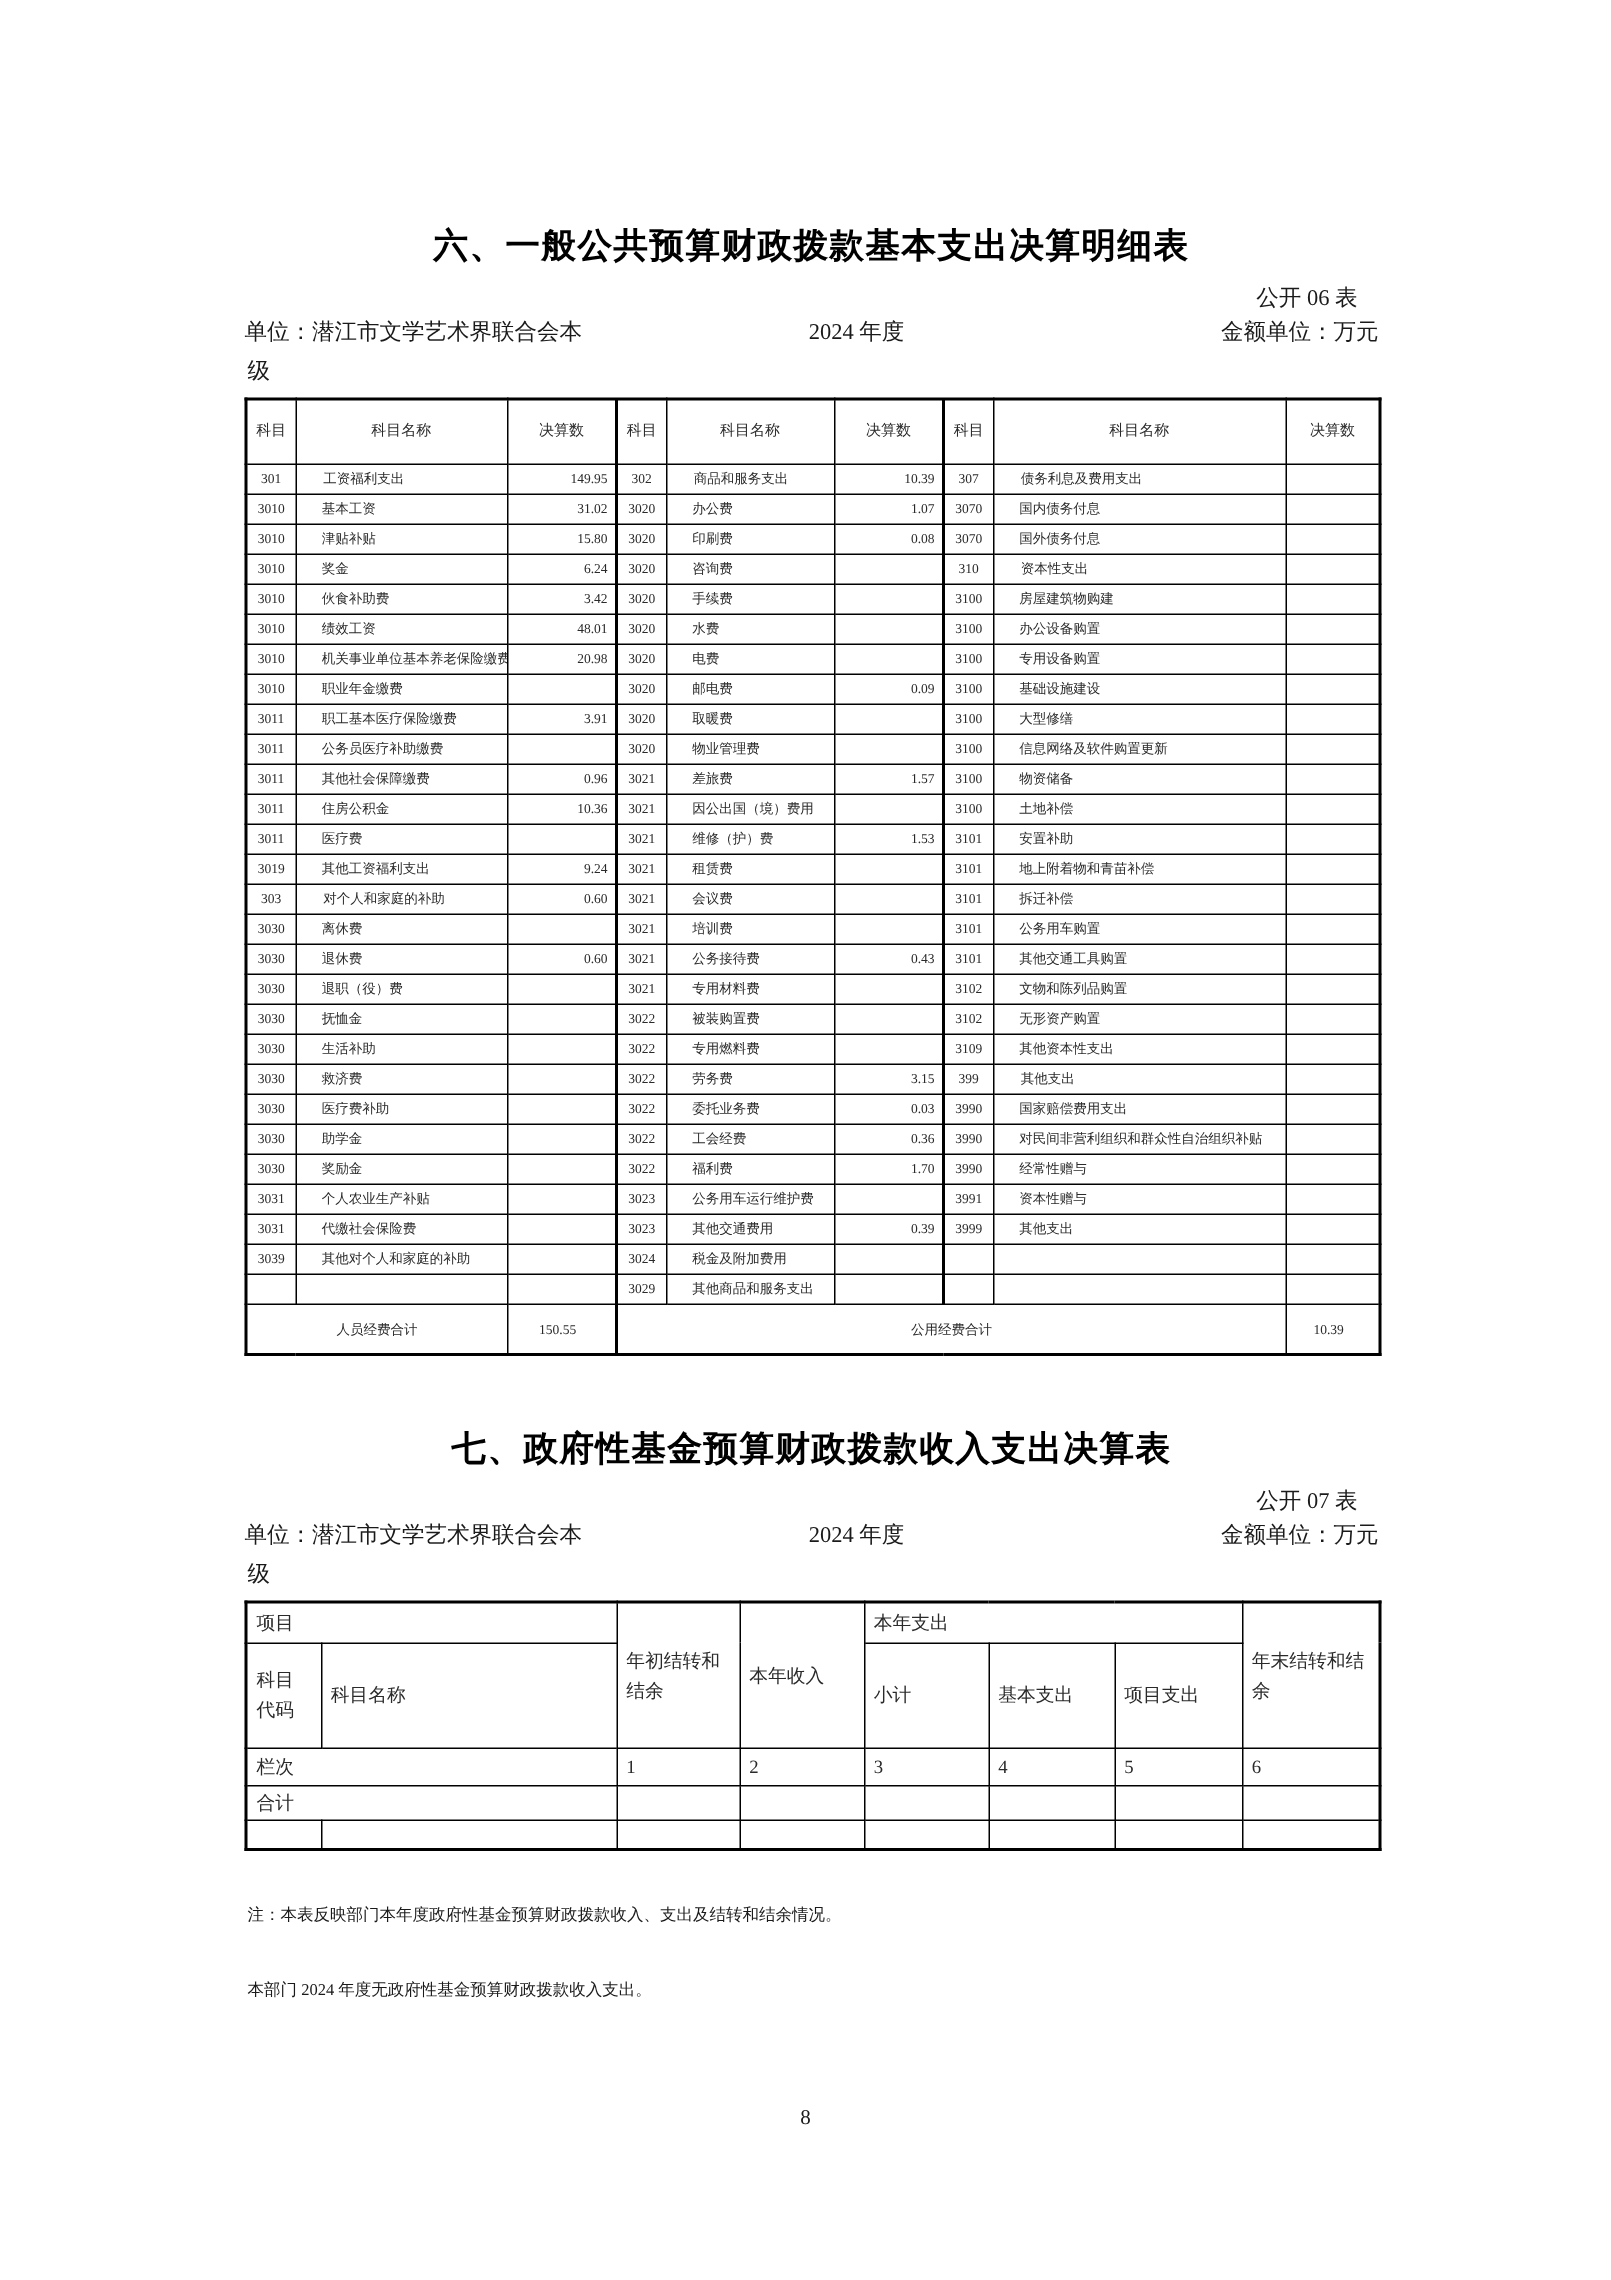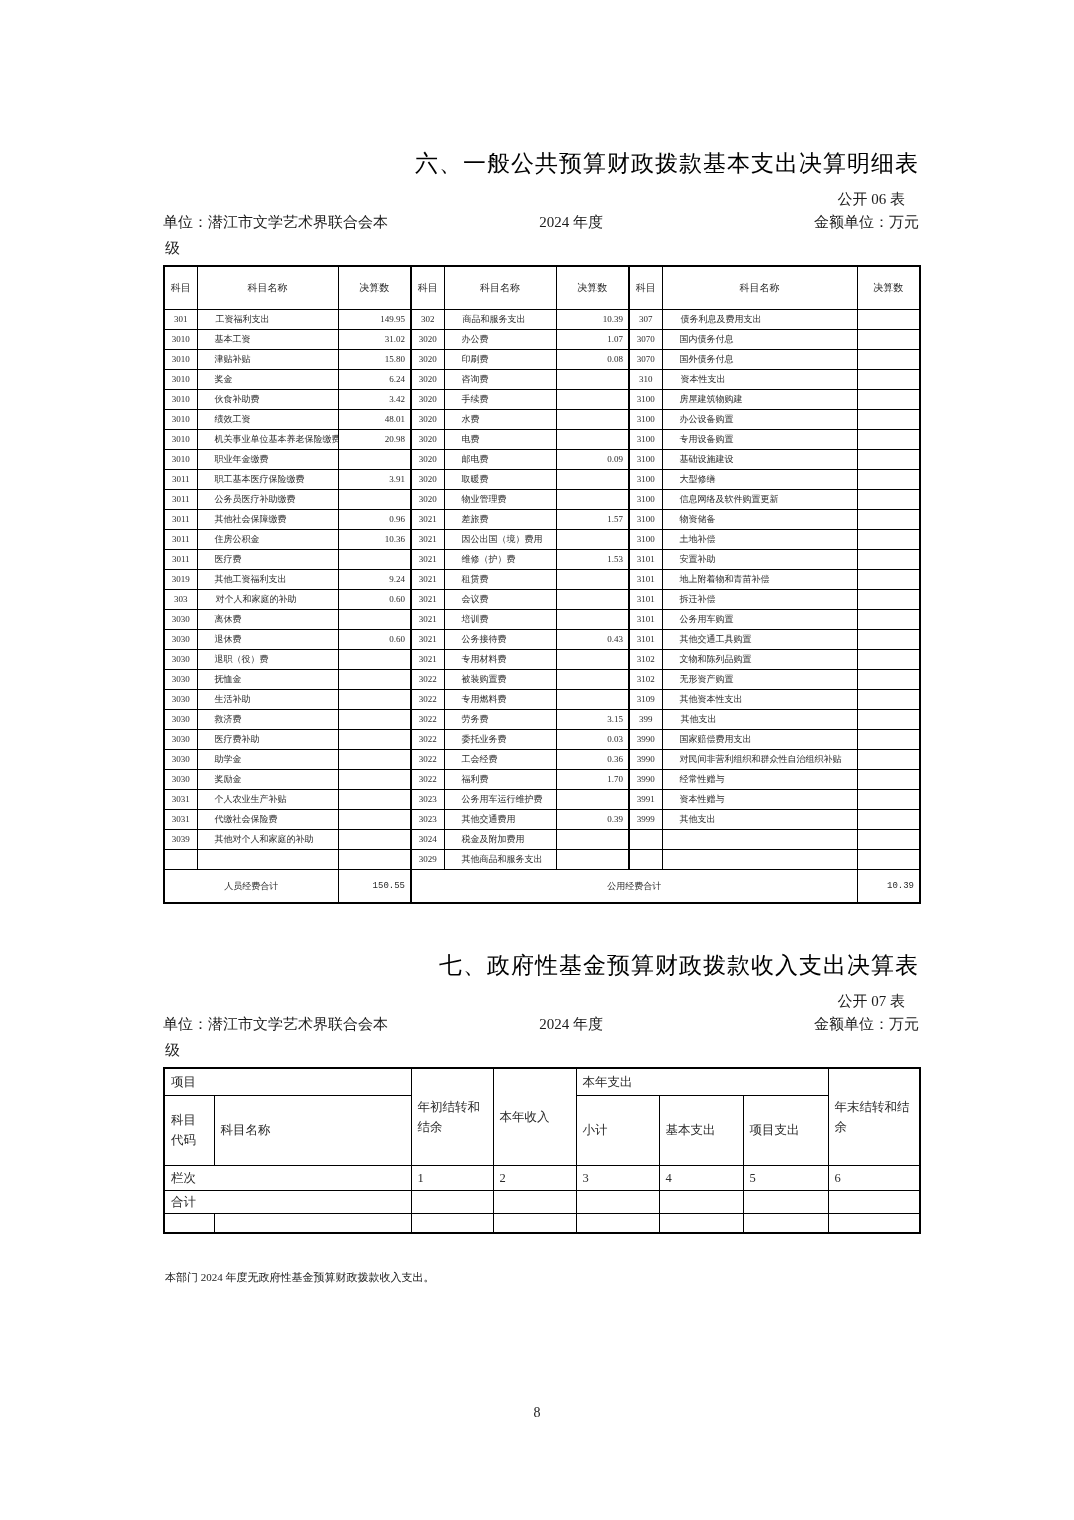--- a/index.html
+++ b/index.html
@@ -16,24 +16,24 @@
   .content {
     position: absolute;
     left: 163px;
     top: 0;
     width: 756px;
   }
   .doc-title {
     margin: 0;
     padding-top: 146px;
     font-family: "Liberation Sans", "DejaVu Sans", sans-serif;
-    font-weight: normal;
+    font-weight: bold;
     font-size: 23px;
     line-height: 34px;
-    text-align: right;
+    text-align: center;
     letter-spacing: 1px;
     color: #000;
   }
   .doc-title.second { padding-top: 44px; }
   .form-no {
     text-align: right;
     padding-right: 14px;
     font-size: 15px;
     line-height: 20px;
     margin-top: 9px;
@@ -71,21 +71,21 @@
     color: #2a2a2a;
   }
   .t6 .h1 th { height: 25px; font-size: 10px; text-align: center; }
   .t6 .h2 th { height: 43px; font-size: 10px; text-align: center; }
   .t6 tbody td { height: 20px; }
   .t6 td.code { text-align: center; }
   .t6 td.name.lvl1 { padding-left: 18px; }
   .t6 td.name.lvl2 { padding-left: 17px; }
   .t6 td.num { text-align: right; padding-right: 5px; }
   .t6 tfoot td { height: 34px; text-align: center; }
-  .t6 tfoot td.num { text-align: right; font-family: Liberation Mono, monospace; }
+  .t6 tfoot td.num { text-align: center; }
   .gsep { border-left-width: 2px !important; }
   .note {
     font-size: 11px;
     line-height: 14px;
     margin: 9px 0 0 2px;
   }
   .note.spaced { margin-top: 36px; }
   
   table.t7 {
     border-collapse: collapse;
@@ -538,17 +538,18 @@
         <td></td>
         <td></td>
         <td></td>
         <td></td>
         <td></td>
         <td></td>
       </tr>
     </tbody>
       </table>
 
+    <p class="note spaced">注：本表反映部门本年度政府性基金预算财政拨款收入、支出及结转和结余情况。</p>
     <p class="note spaced">本部门 2024 年度无政府性基金预算财政拨款收入支出。</p>
   </div>
 
   <div class="page-num">8</div>
 </div>
 
 </body></html>

